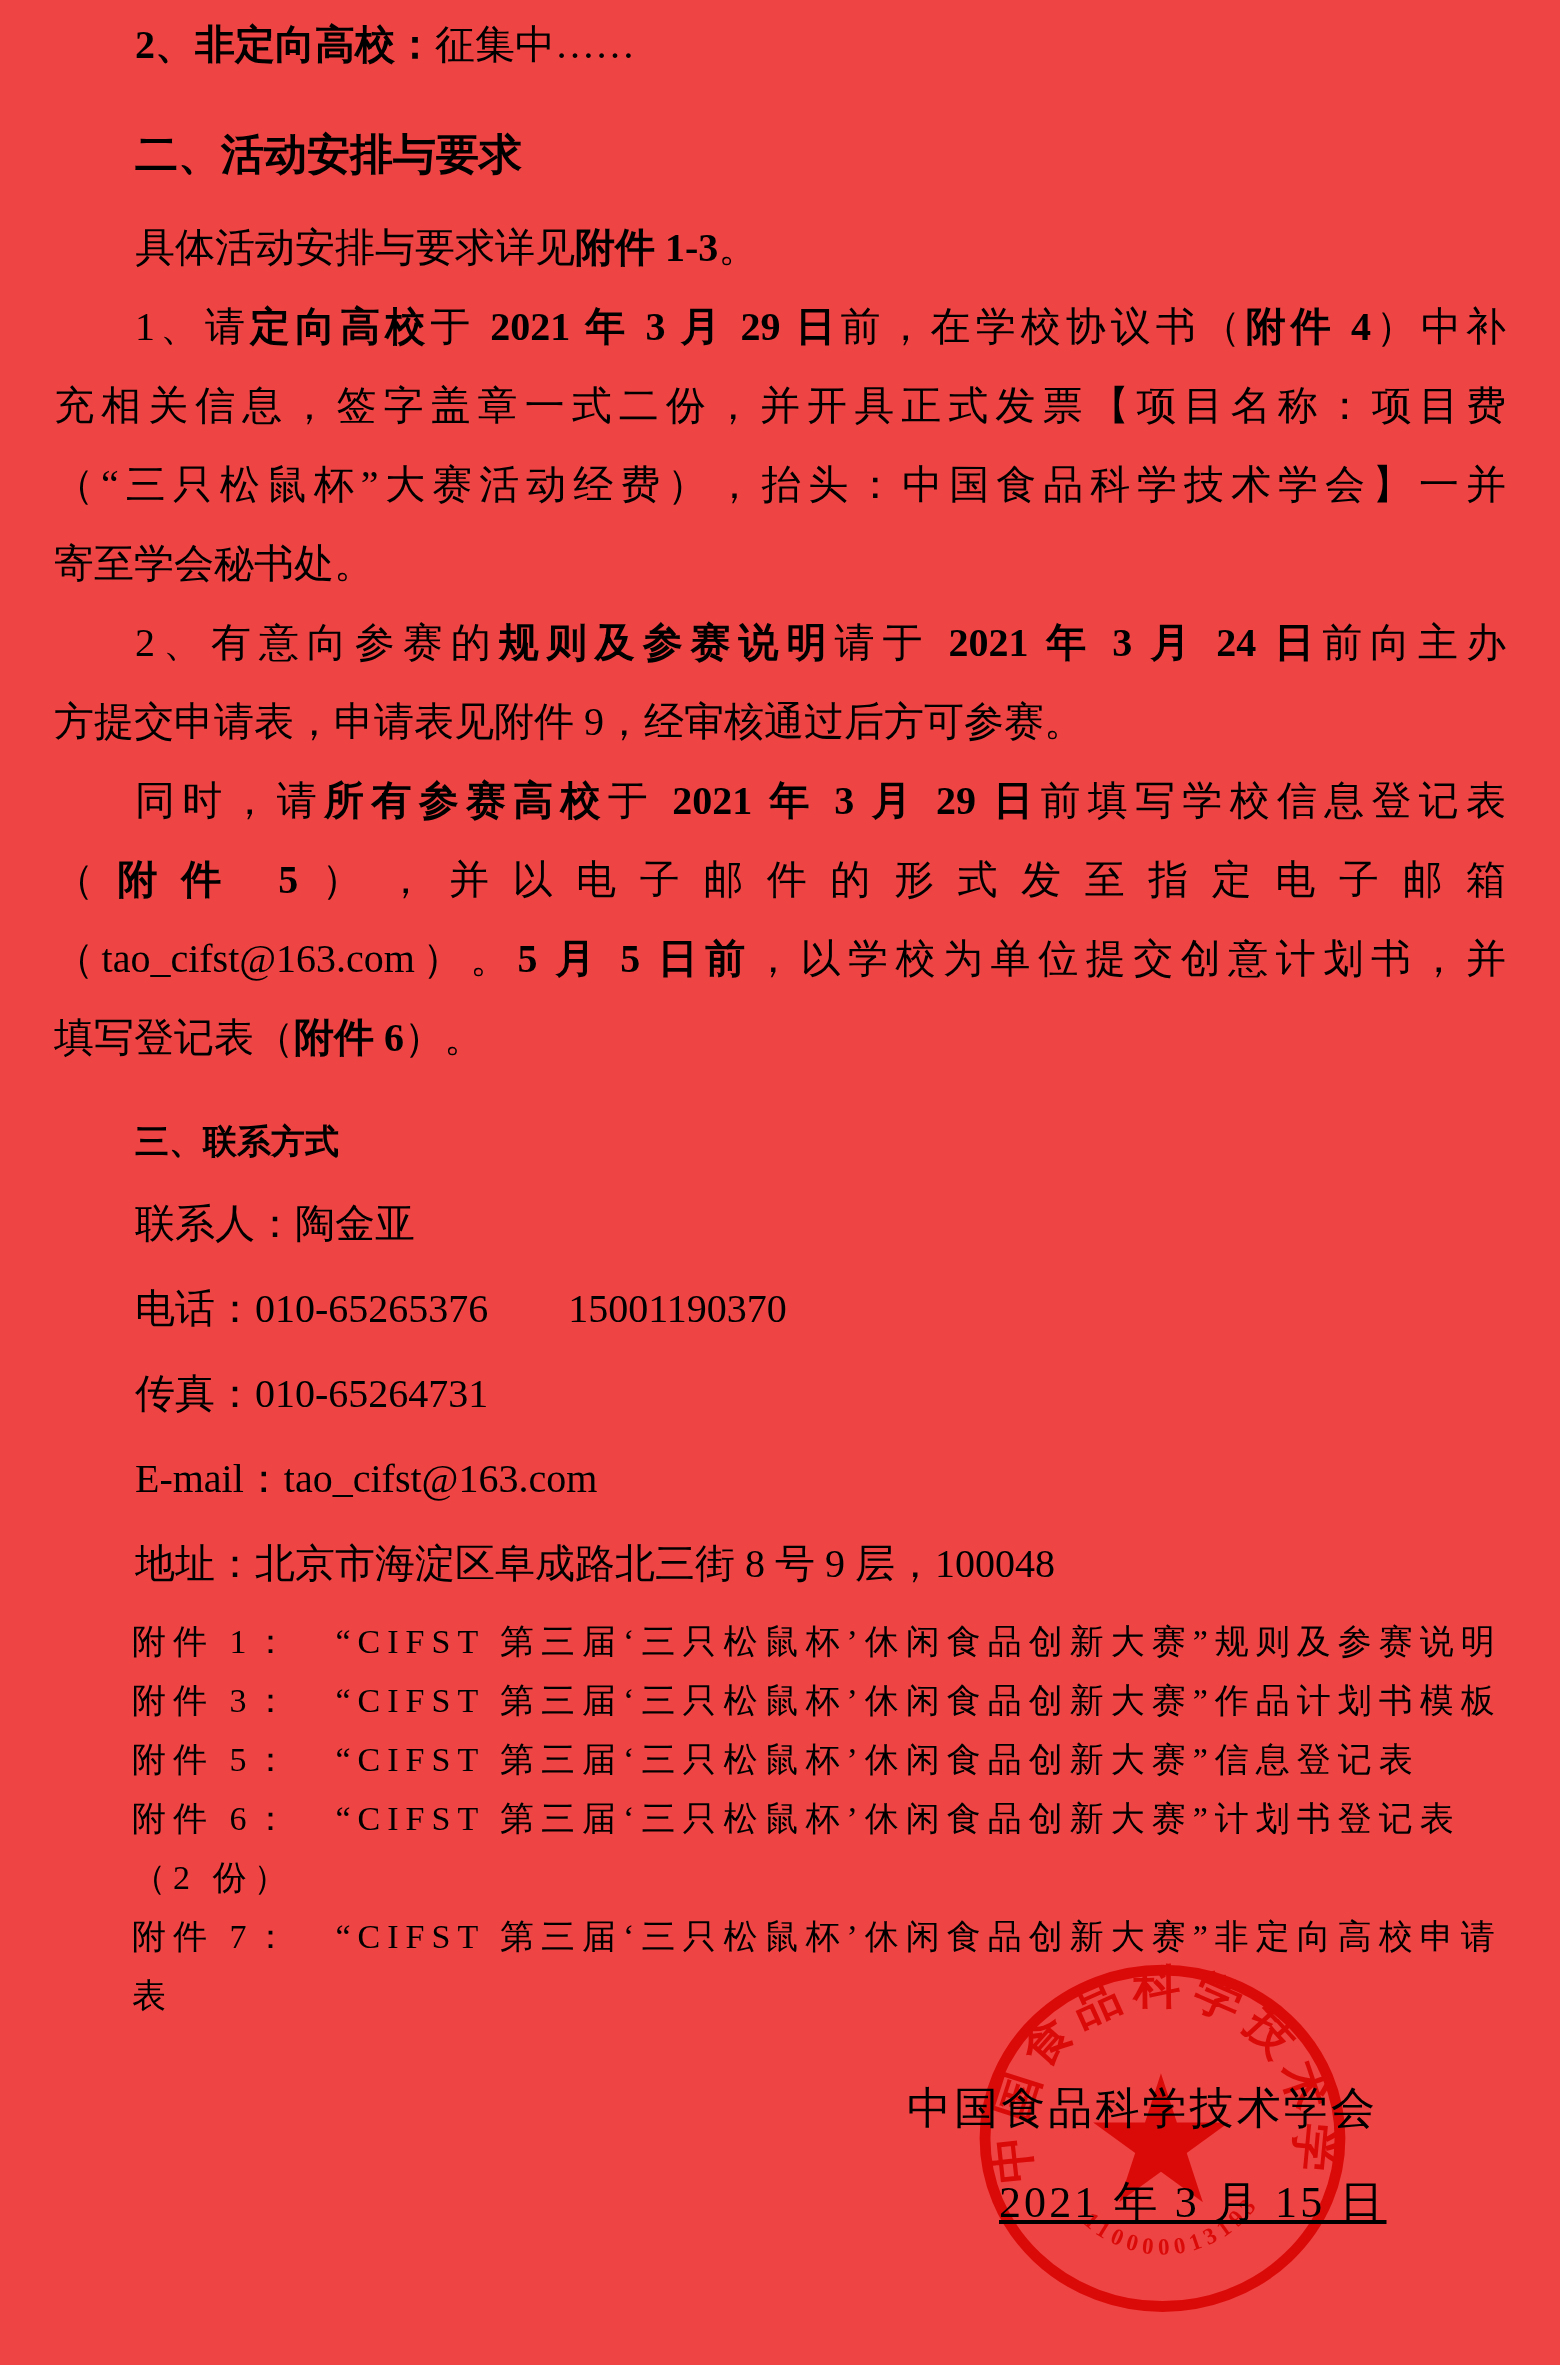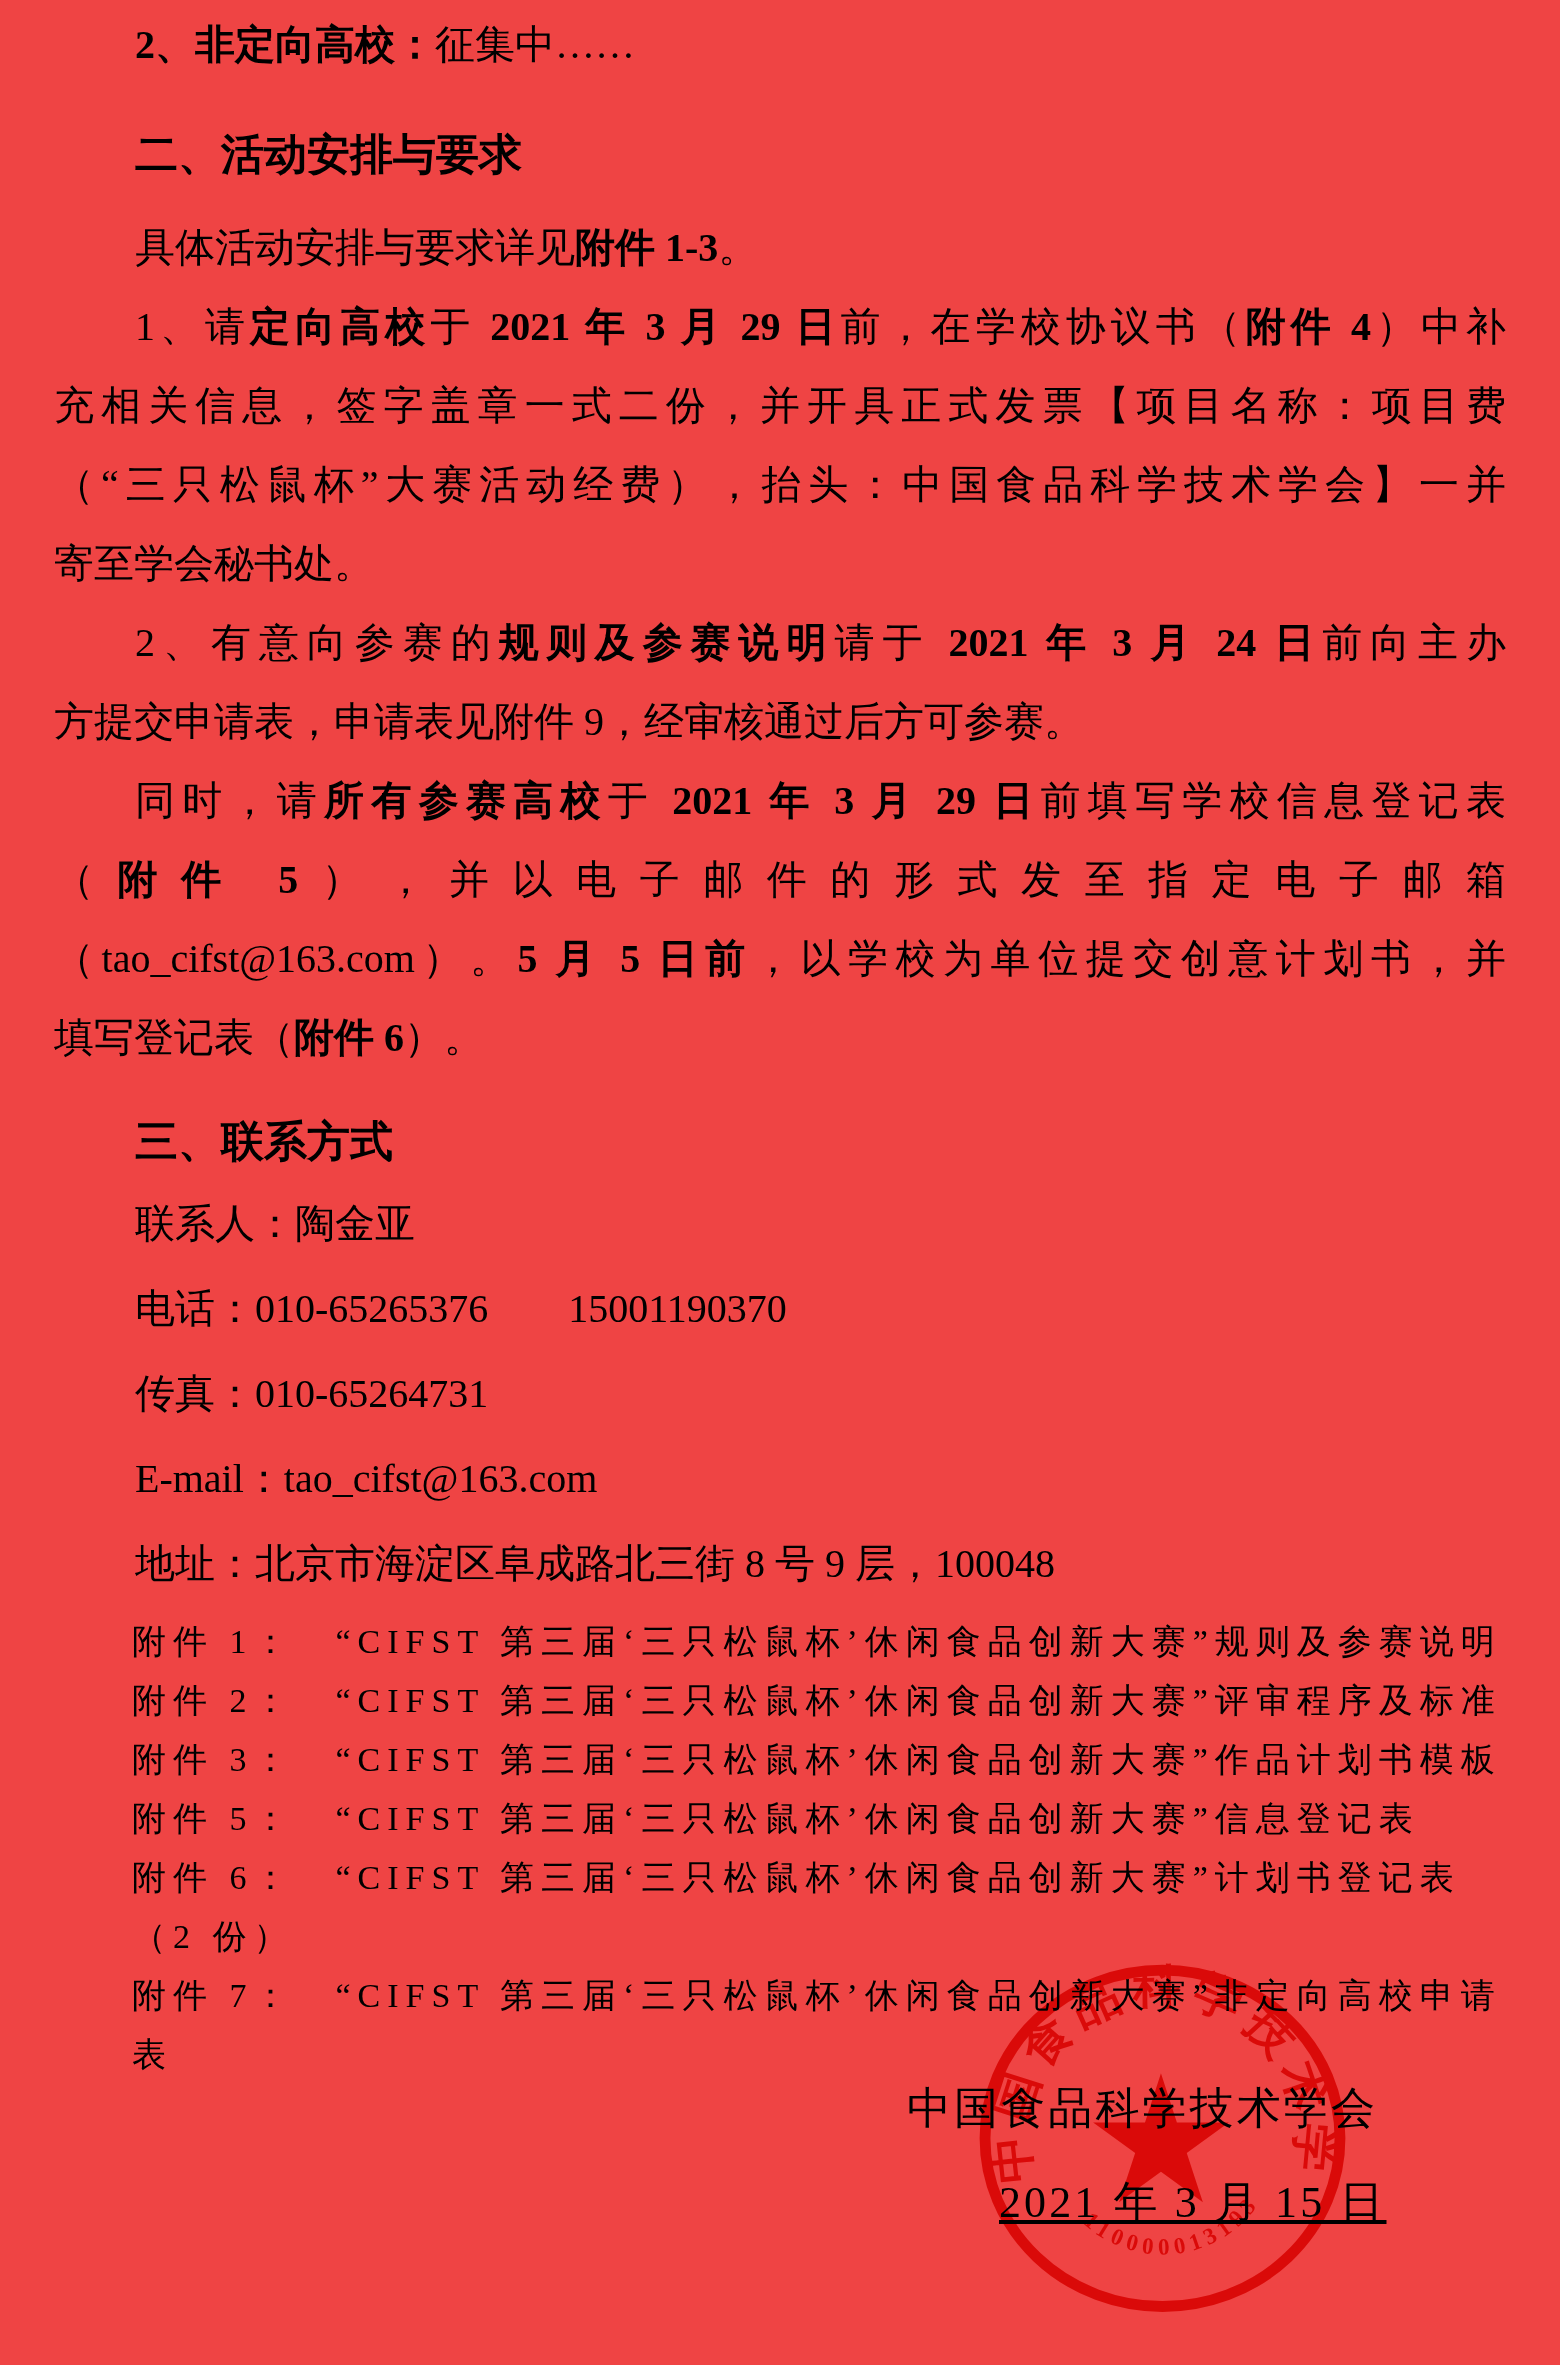--- a/index.html
+++ b/index.html
@@ -7,21 +7,21 @@
   .page{
     position:relative;width:1561px;height:2366px;background:#ef4444;
     font-family:"Liberation Serif","DejaVu Serif",serif;color:#000;
   }
   .flow{position:absolute;left:54px;top:4.7px;width:1452px;}
   .line{font-size:40px;line-height:79px;white-space:pre-wrap;}
   .line .b{font-weight:700;}
   .indent{text-indent:81px;}
   .fill{text-align:justify;text-align-last:justify;}
   .h1{font-weight:700;font-size:43px;margin-top:31px;margin-bottom:14px;}
-  .h2{font-weight:700;font-size:43px;margin-top:25px;}
+  .h2{font-weight:700;font-size:34px;margin-top:25px;}
   .contact{line-height:85px;}
   .attach{font-size:34px;line-height:59px;padding-left:78px;letter-spacing:7px;}
   .contact + .attach{margin-top:6.2px;}
   .sig{position:absolute;font-size:44px;line-height:47px;letter-spacing:3.1px;white-space:pre;color:#000;}
   .sig-org{left:907px;top:2085px;}
   .sig-date{left:999px;top:2179px;text-decoration:underline;}
   .seal{
     position:absolute;left:961px;top:1957px;width:403px;height:372px;
     mix-blend-mode:multiply;opacity:.93;
   }
@@ -48,21 +48,20 @@
       <div class="line fill"><span>（</span><span class="b">附件 5</span><span>），并以电子邮件的形式发至指定电子邮箱</span></div>
       <div class="line fill"><span>（tao_cifst@163.com）。</span><span class="b">5 月 5 日前</span><span>，以学校为单位提交创意计划书，并</span></div>
       <div class="line"><span>填写登记表（</span><span class="b">附件 6</span><span>）。</span></div>
       <div class="line h2 indent"><span class="b">三、联系方式</span></div>
       <div class="line contact indent"><span>联系人：陶金亚</span></div>
       <div class="line contact indent"><span>电话：010-65265376　　15001190370</span></div>
       <div class="line contact indent"><span>传真：010-65264731</span></div>
       <div class="line contact indent"><span>E-mail：tao_cifst@163.com</span></div>
       <div class="line contact indent"><span>地址：北京市海淀区阜成路北三街 8 号 9 层，100048</span></div>
       <div class="line attach"><span>附件 1：　“CIFST 第三届‘三只松鼠杯’休闲食品创新大赛”规则及参赛说明</span></div>
-      <div class="line attach"><span>附件 2：　“CIFST 第三届‘三只松鼠杯’休闲食品创新大赛”评审程序及标准</span></div>
       <div class="line attach"><span>附件 3：　“CIFST 第三届‘三只松鼠杯’休闲食品创新大赛”作品计划书模板</span></div>
       <div class="line attach"><span>附件 5：　“CIFST 第三届‘三只松鼠杯’休闲食品创新大赛”信息登记表</span></div>
       <div class="line attach"><span>附件 6：　“CIFST 第三届‘三只松鼠杯’休闲食品创新大赛”计划书登记表（2 份）</span></div>
       <div class="line attach"><span>附件 7：　“CIFST 第三届‘三只松鼠杯’休闲食品创新大赛”非定向高校申请表</span></div>
     </div>
 
   <div class="sig sig-org">中国食品科学技术学会</div>
   <div class="sig sig-date">2021 年 3 月 15 日</div>
 
   <svg class="seal" viewBox="0 0 520 480" xmlns="http://www.w3.org/2000/svg">

